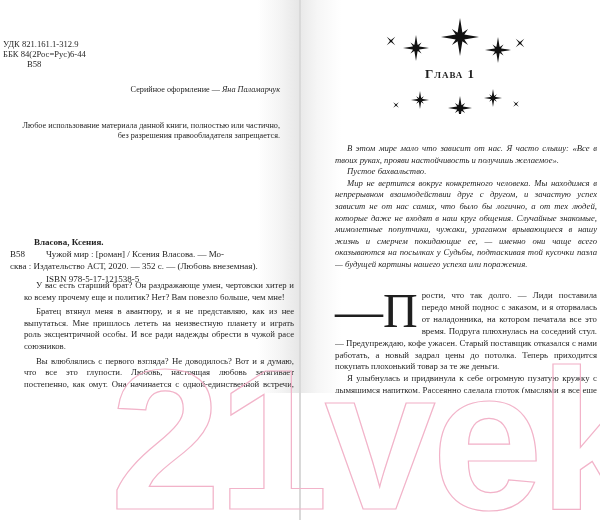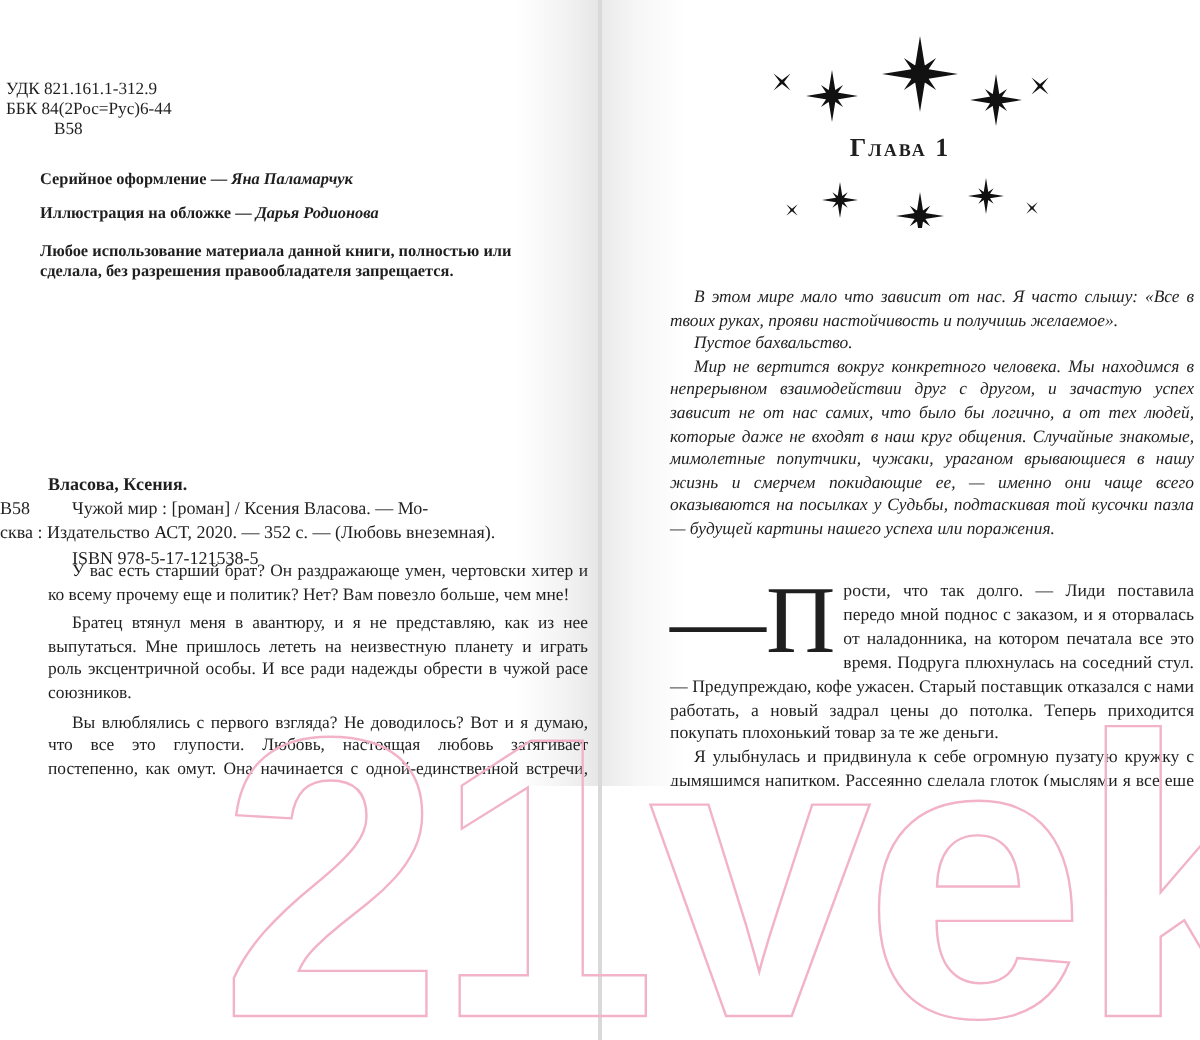--- a/index.html
+++ b/index.html
@@ -9,25 +9,25 @@
   .page { position:relative; height:393px; overflow:hidden; }
   .page-left { width:300px; background:linear-gradient(to right,#ffffff 0%,#ffffff 86%,#f3f3f3 94%,#e6e6e6 100%); }
   .page-right { width:300px; background:linear-gradient(to right,#e9e9e9 0%,#f6f6f6 6%,#ffffff 14%,#ffffff 100%); }
   .gutter { position:absolute; left:299px; top:0; width:2px; height:520px; background:#d9d9d9; }
 
   .abs { position:absolute; }
   .small { font-size:8.6px; line-height:10.2px; }
   .udk-top { left:3px; top:39px; }
   .udk-top div { white-space:nowrap; }
   .udk-top .b58 { padding-left:24px; }
-  .credits { left:20px; width:260px; text-align:left; font-size:8.2px; line-height:10px;font-weight:bold; }
+  .credits { left:20px; width:260px; text-align:right; font-size:8.2px; line-height:10px; }
   .credits i { font-style:italic; }
   .c1 { top:85px; } .c2 { top:102px; } .c3 { top:121px; }
 
-  .biblio { left:0; top:236px; width:296px; font-size:9px; line-height:12px; }
+  .biblio { left:10px; top:236px; width:296px; font-size:9px; line-height:12px; }
   .author { padding-left:24px; font-weight:bold; }
   .bib-row { display:flex; }
   .bib-code { width:24px; flex:none; }
   .bib-text { flex:1; text-align:justify; text-indent:12px; }
   .bib-cont { text-align:justify; }
   .isbn-mid { padding-left:36px; margin-top:1px; }
   .annot { left:24px; top:280px; width:270px; font-size:8.7px; line-height:11.6px; text-align:justify; }
   .annot p { margin:0 0 3px 0; text-indent:12px; }
 
   .udk-bottom { left:180px; top:433px; font-size:8.6px; line-height:10.4px; font-weight:bold; }
@@ -60,24 +60,21 @@
   <div class="page page-left">
     <div class="abs udk-top small">
       <div>УДК 821.161.1-312.9</div>
       <div>ББК 84(2Рос=Рус)6-44</div>
       <div class="b58">В58</div>
     </div>
 
     <div class="abs credits c1">
       <span>Серийное оформление — </span><i>Яна Паламарчук</i>
     </div>
-    <div class="abs credits c2">
-      <span>Иллюстрация на обложке — </span><i>Дарья Родионова</i>
-    </div>
-    <div class="abs credits c3">Любое использование материала данной книги, полностью или сделала, без разрешения правообладателя запрещается.</div>
+    <div class="abs credits c3">Любое использование материала данной книги, полностью или частично, без разрешения правообладателя запрещается.</div>
 
     <div class="abs biblio">
       <div class="author">Власова, Ксения.</div>
       <div class="bib-row">
         <span class="bib-code">В58</span>
         <span class="bib-text">Чужой мир : [роман] / Ксения Власова. — Мо-</span>
       </div>
       <div class="bib-cont">сква : Издательство АСТ, 2020. — 352 с. — (Любовь внеземная).</div>
       <div class="isbn-mid">ISBN 978-5-17-121538-5</div>
     </div>

